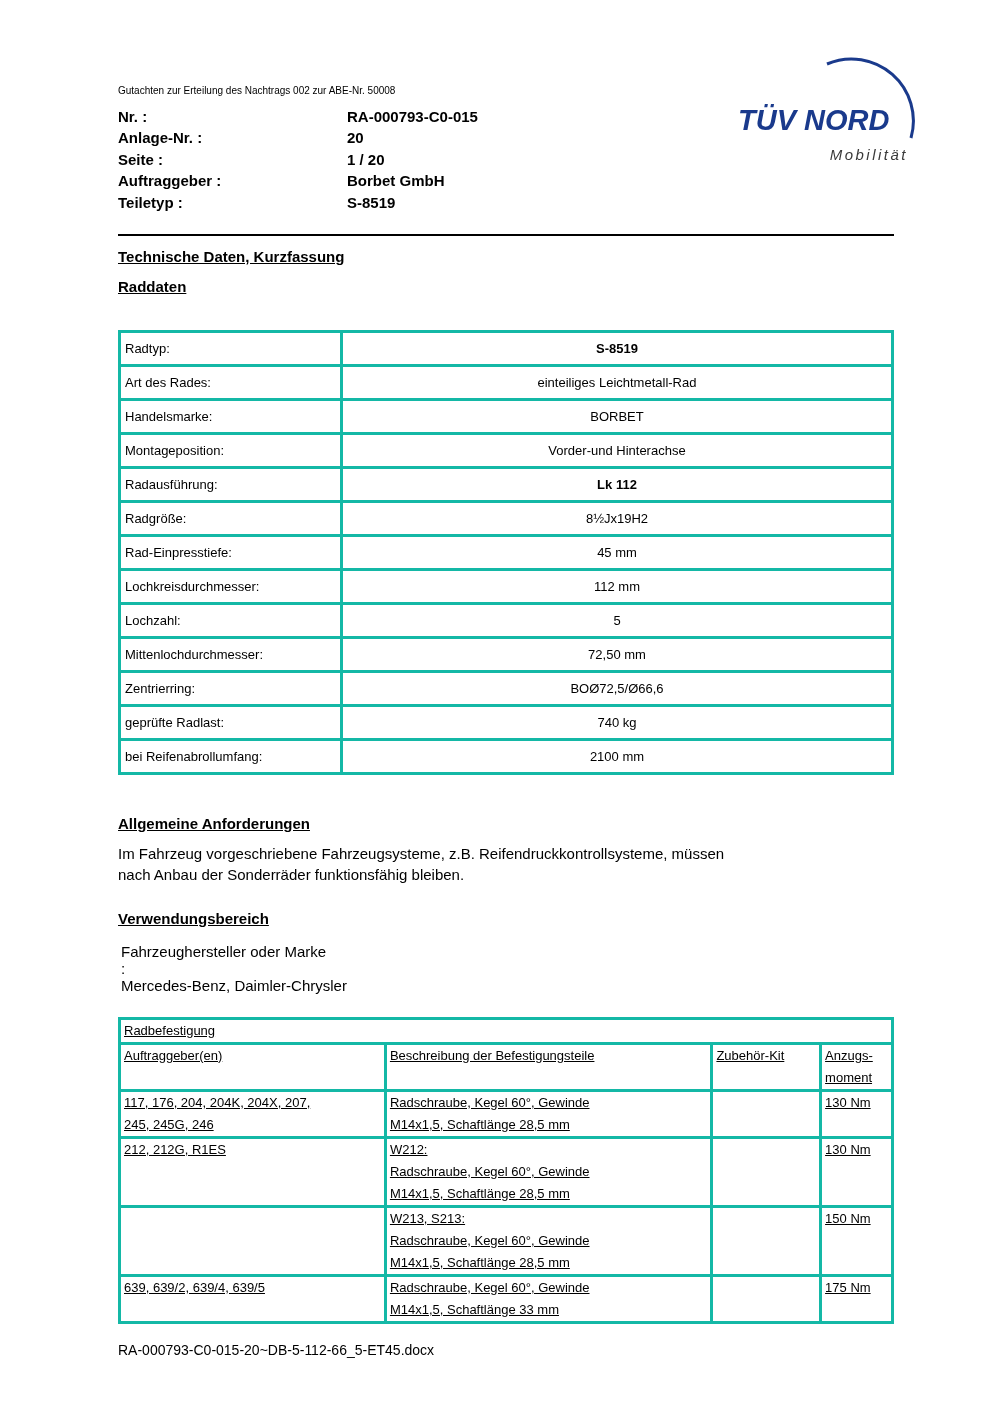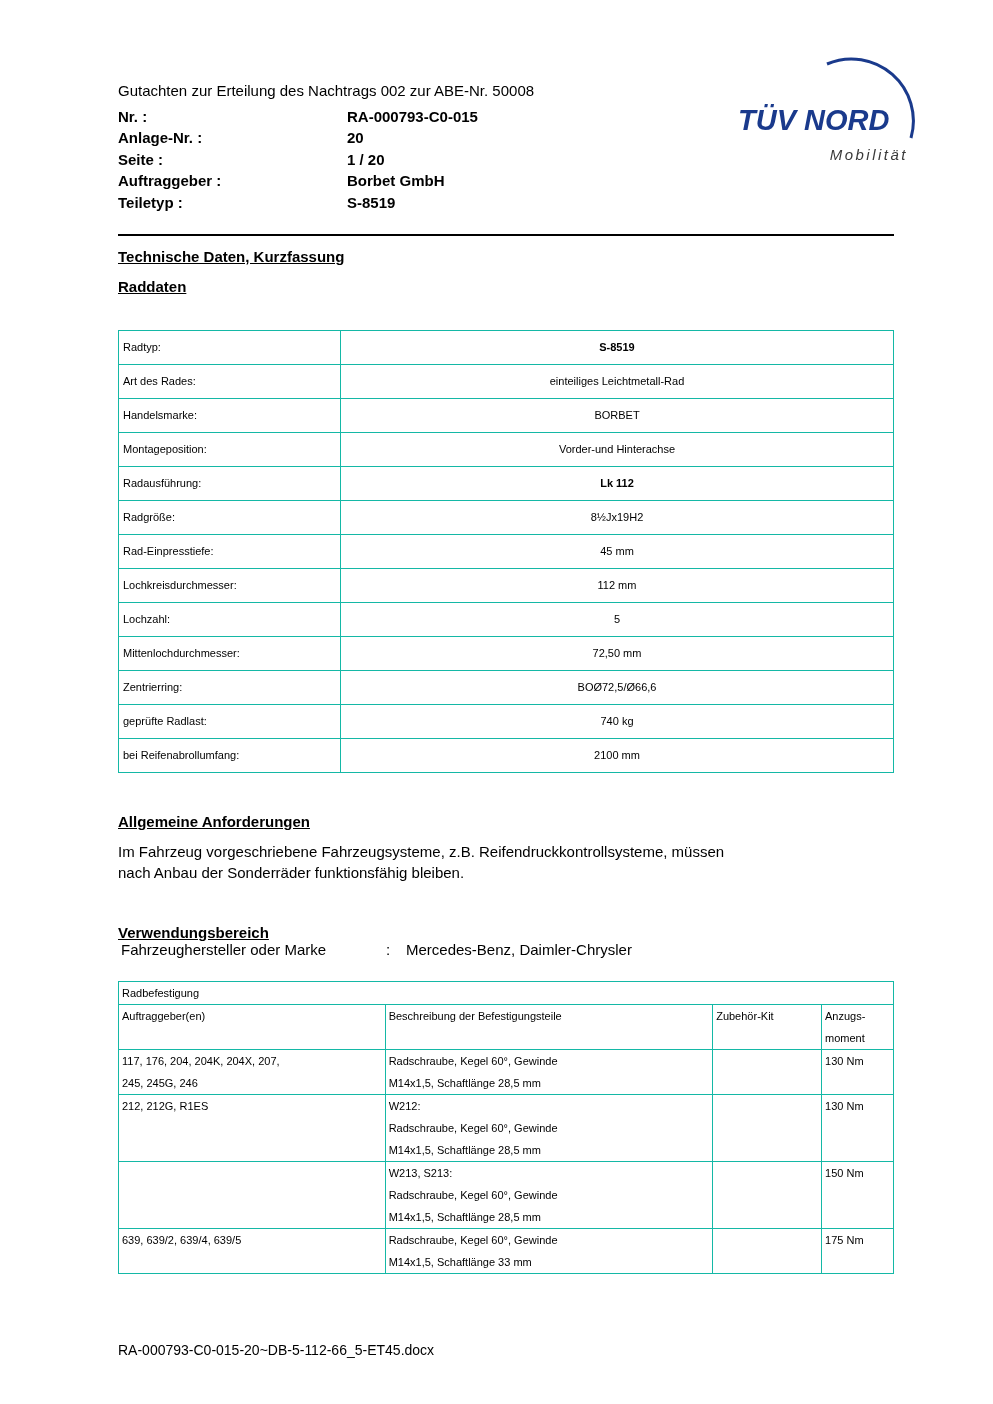--- a/index.html
+++ b/index.html
@@ -5,52 +5,52 @@
   * { margin:0; padding:0; box-sizing:border-box; }
   html,body { background:#ffffff; }
   body {
     width:993px; height:1404px; position:relative;
     font-family:"Liberation Sans", sans-serif;
     color:#000; font-size:15px; overflow:hidden;
   }
   .content { position:absolute; left:118px; top:0; width:776px; padding-top:80px; }
 
   
-  .header-title { font-size:15px; line-height:21.6px; }
+  .header-title { font-size:10px; line-height:21.6px; }
   .hfields { margin-top:4px;font-weight:bold; }
   .hfield { line-height:21.6px; }
   .hlabel { display:inline-block; width:229px; }
   .logo-box { position:absolute; left:732px; top:50px; width:188px; height:120px; }
   .logo-word { font-family:"Liberation Sans", sans-serif; font-style:italic; font-weight:bold; font-size:29px; fill:#1a3a8c; }
   .logo-sub  { font-family:"Liberation Sans", sans-serif; font-style:italic; font-size:15px; fill:#3a3a3a; letter-spacing:2.5px; text-anchor:end; }
 
   .divider { border:none; border-top:2px solid #000; margin-top:20px; }
 
   .sec-heading { font-size:15px; font-weight:bold; text-decoration:underline; margin-top:12px; }
   .sec-heading.raddaten { margin-top:13px; }
   .sec-heading.allg { margin-top:40px; }
-  .sec-heading.verw { margin-top:40px; }
+  .sec-heading.verw { margin-top:24px; }
 
   .para { margin-top:11px; line-height:21.6px; white-space:pre-line; }
 
-  .vb-line { display:flex; padding-left:3px; }
+  .vb-line { margin-top:16px; display:flex; padding-left:3px;flex-direction:column; }
   .vb-label { width:265px; }
   .vb-colon { width:20px; }
 
   
   table { border-collapse:collapse; width:776px; }
-  td { border:1px solid #14b8a6; font-size:11px; }
+  td { border:3px solid #14b8a6; font-size:13px; }
   .t1 { margin-top:35px; }
   .t1 tr { height:34px; }
   .t1 .lab { width:222px; padding-left:4px; vertical-align:middle; }
   .t1 .val { text-align:center; vertical-align:middle; }
   .b { font-weight:bold; }
 
   
-  .t2 { margin-top:23px; }
+  .t2 { margin-top:23px;text-decoration:underline; }
   .t2 td { vertical-align:top; padding:0 3px; line-height:22px; white-space:pre-line; }
   .t2 .t2-title-row { height:22px; }
   .t2 .hdr-row { height:44px; }
   .t2 .r2lines { height:44px; }
   .t2 .r3lines { height:66px; }
 
   .footer { position:absolute; left:118px; top:1342px; font-size:14px; }
 </style>
 </head>
 <body>

